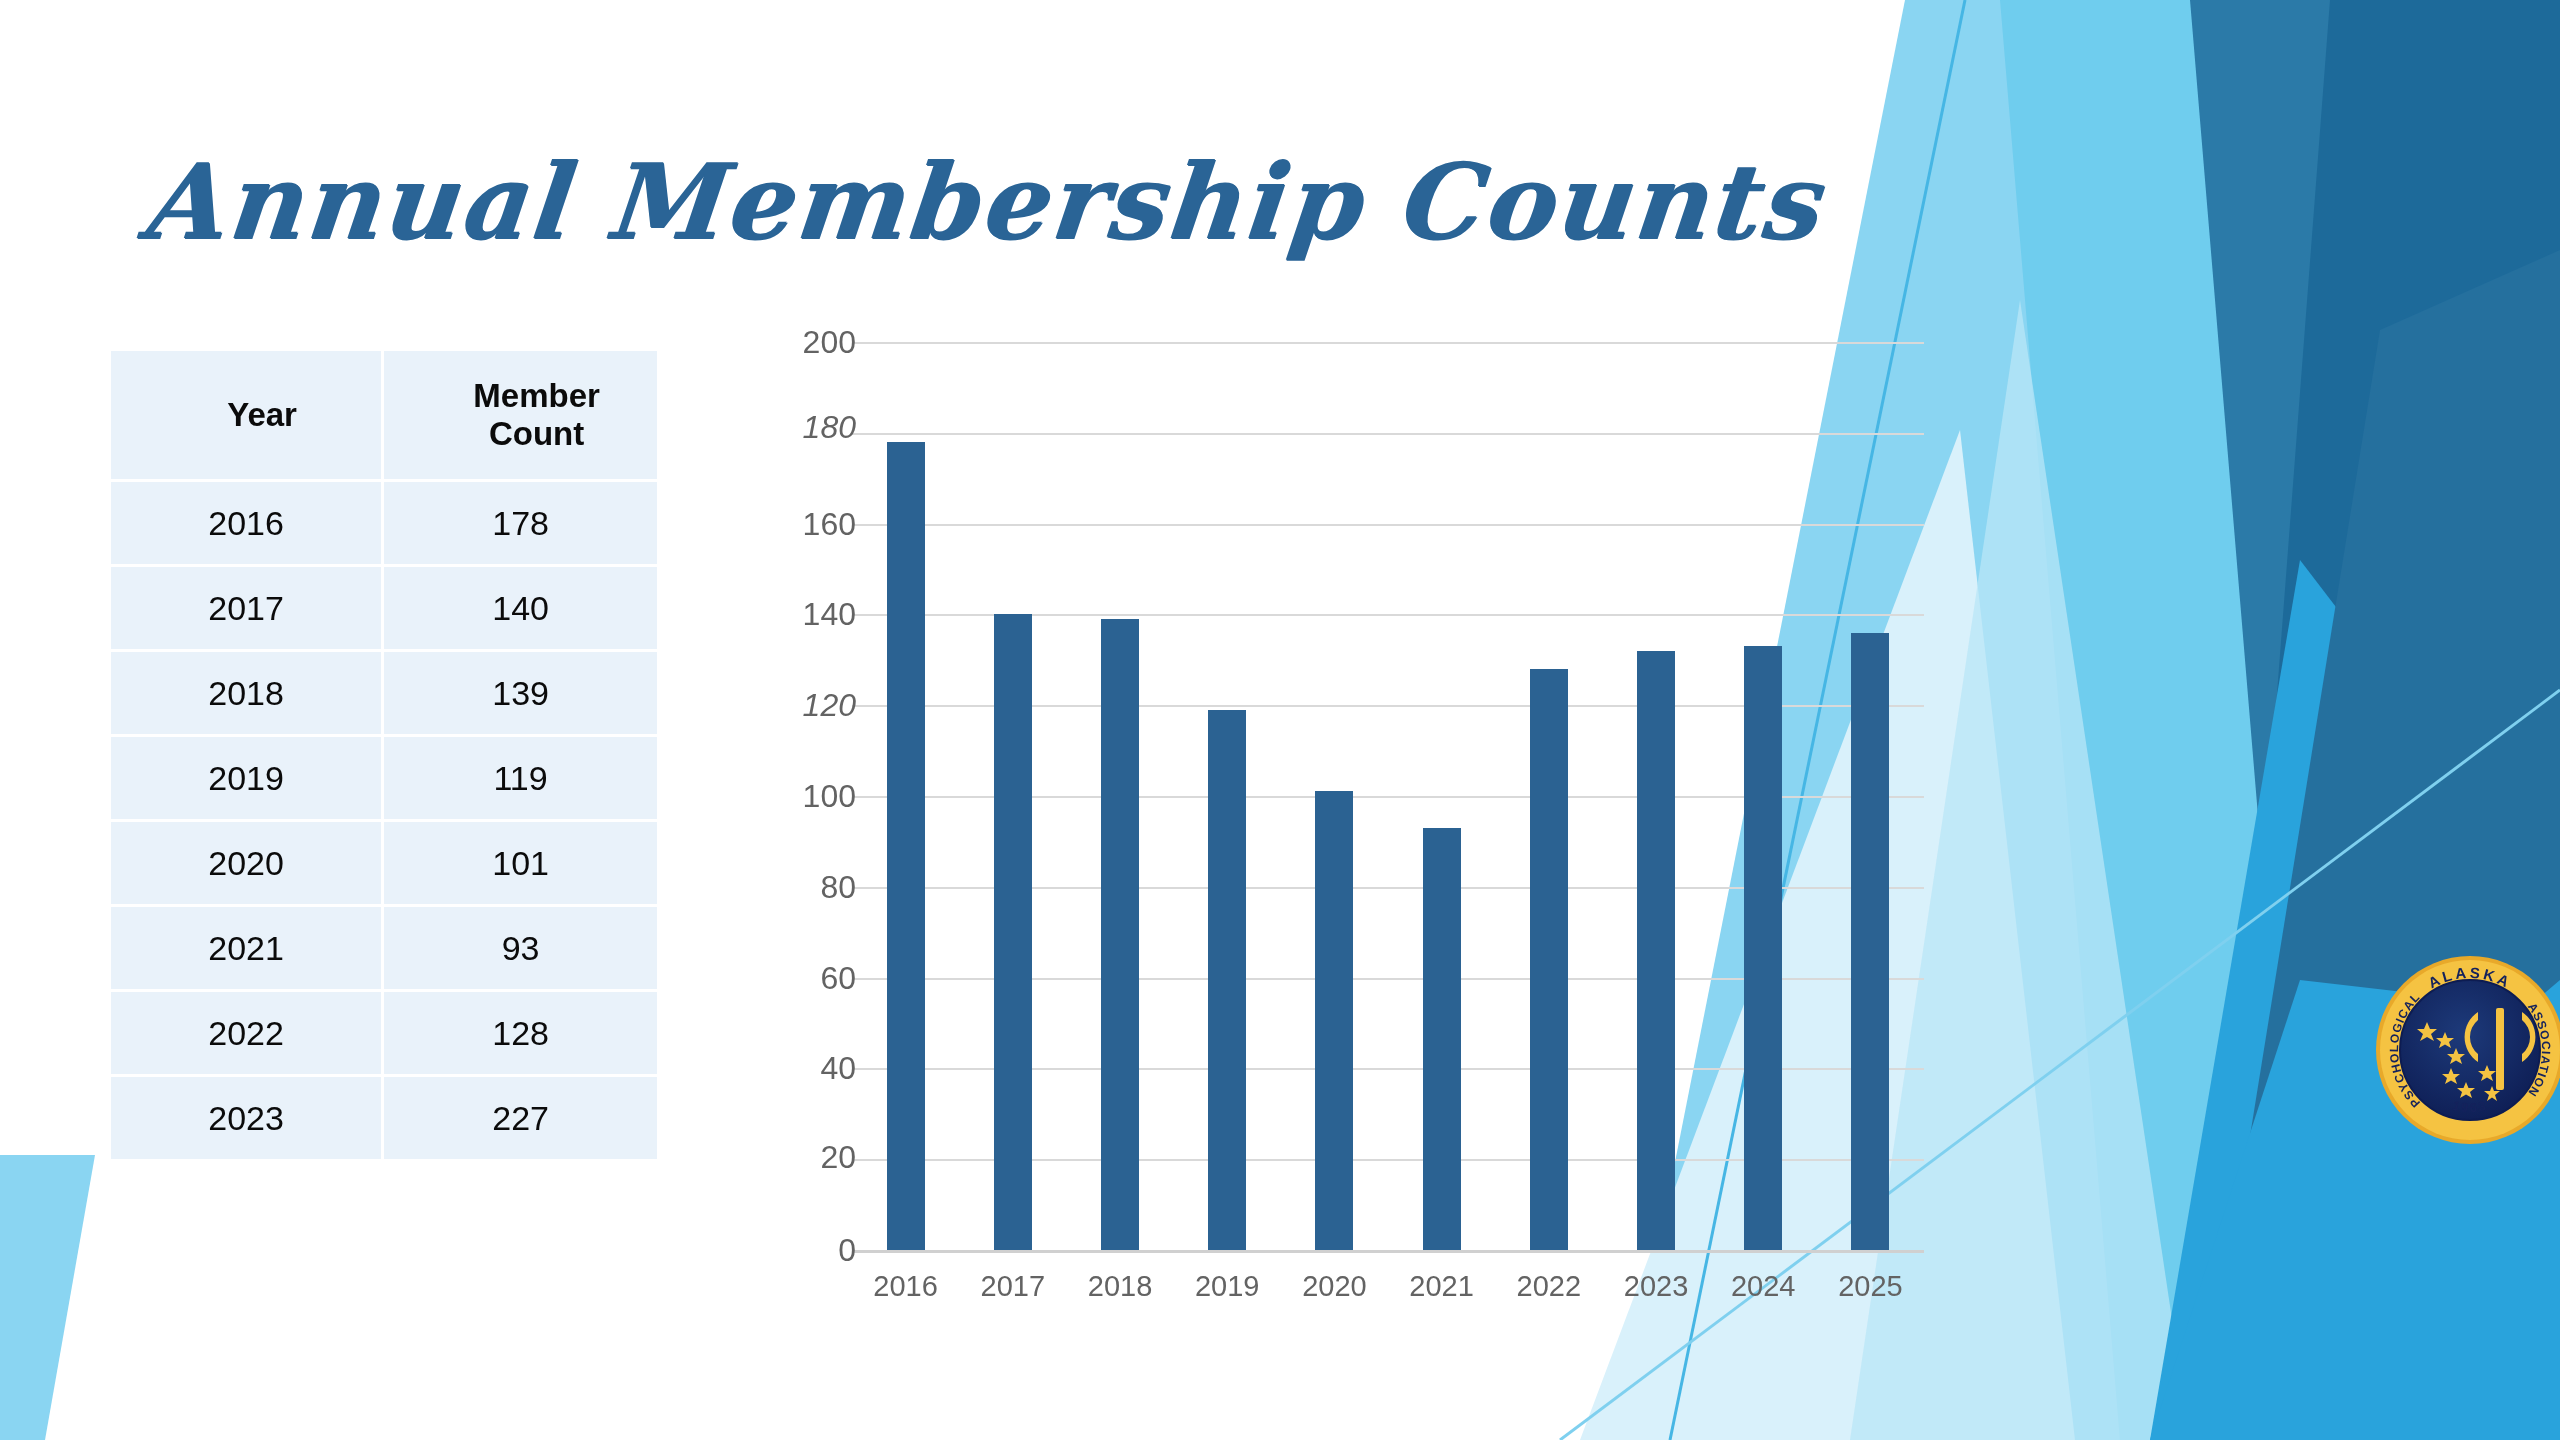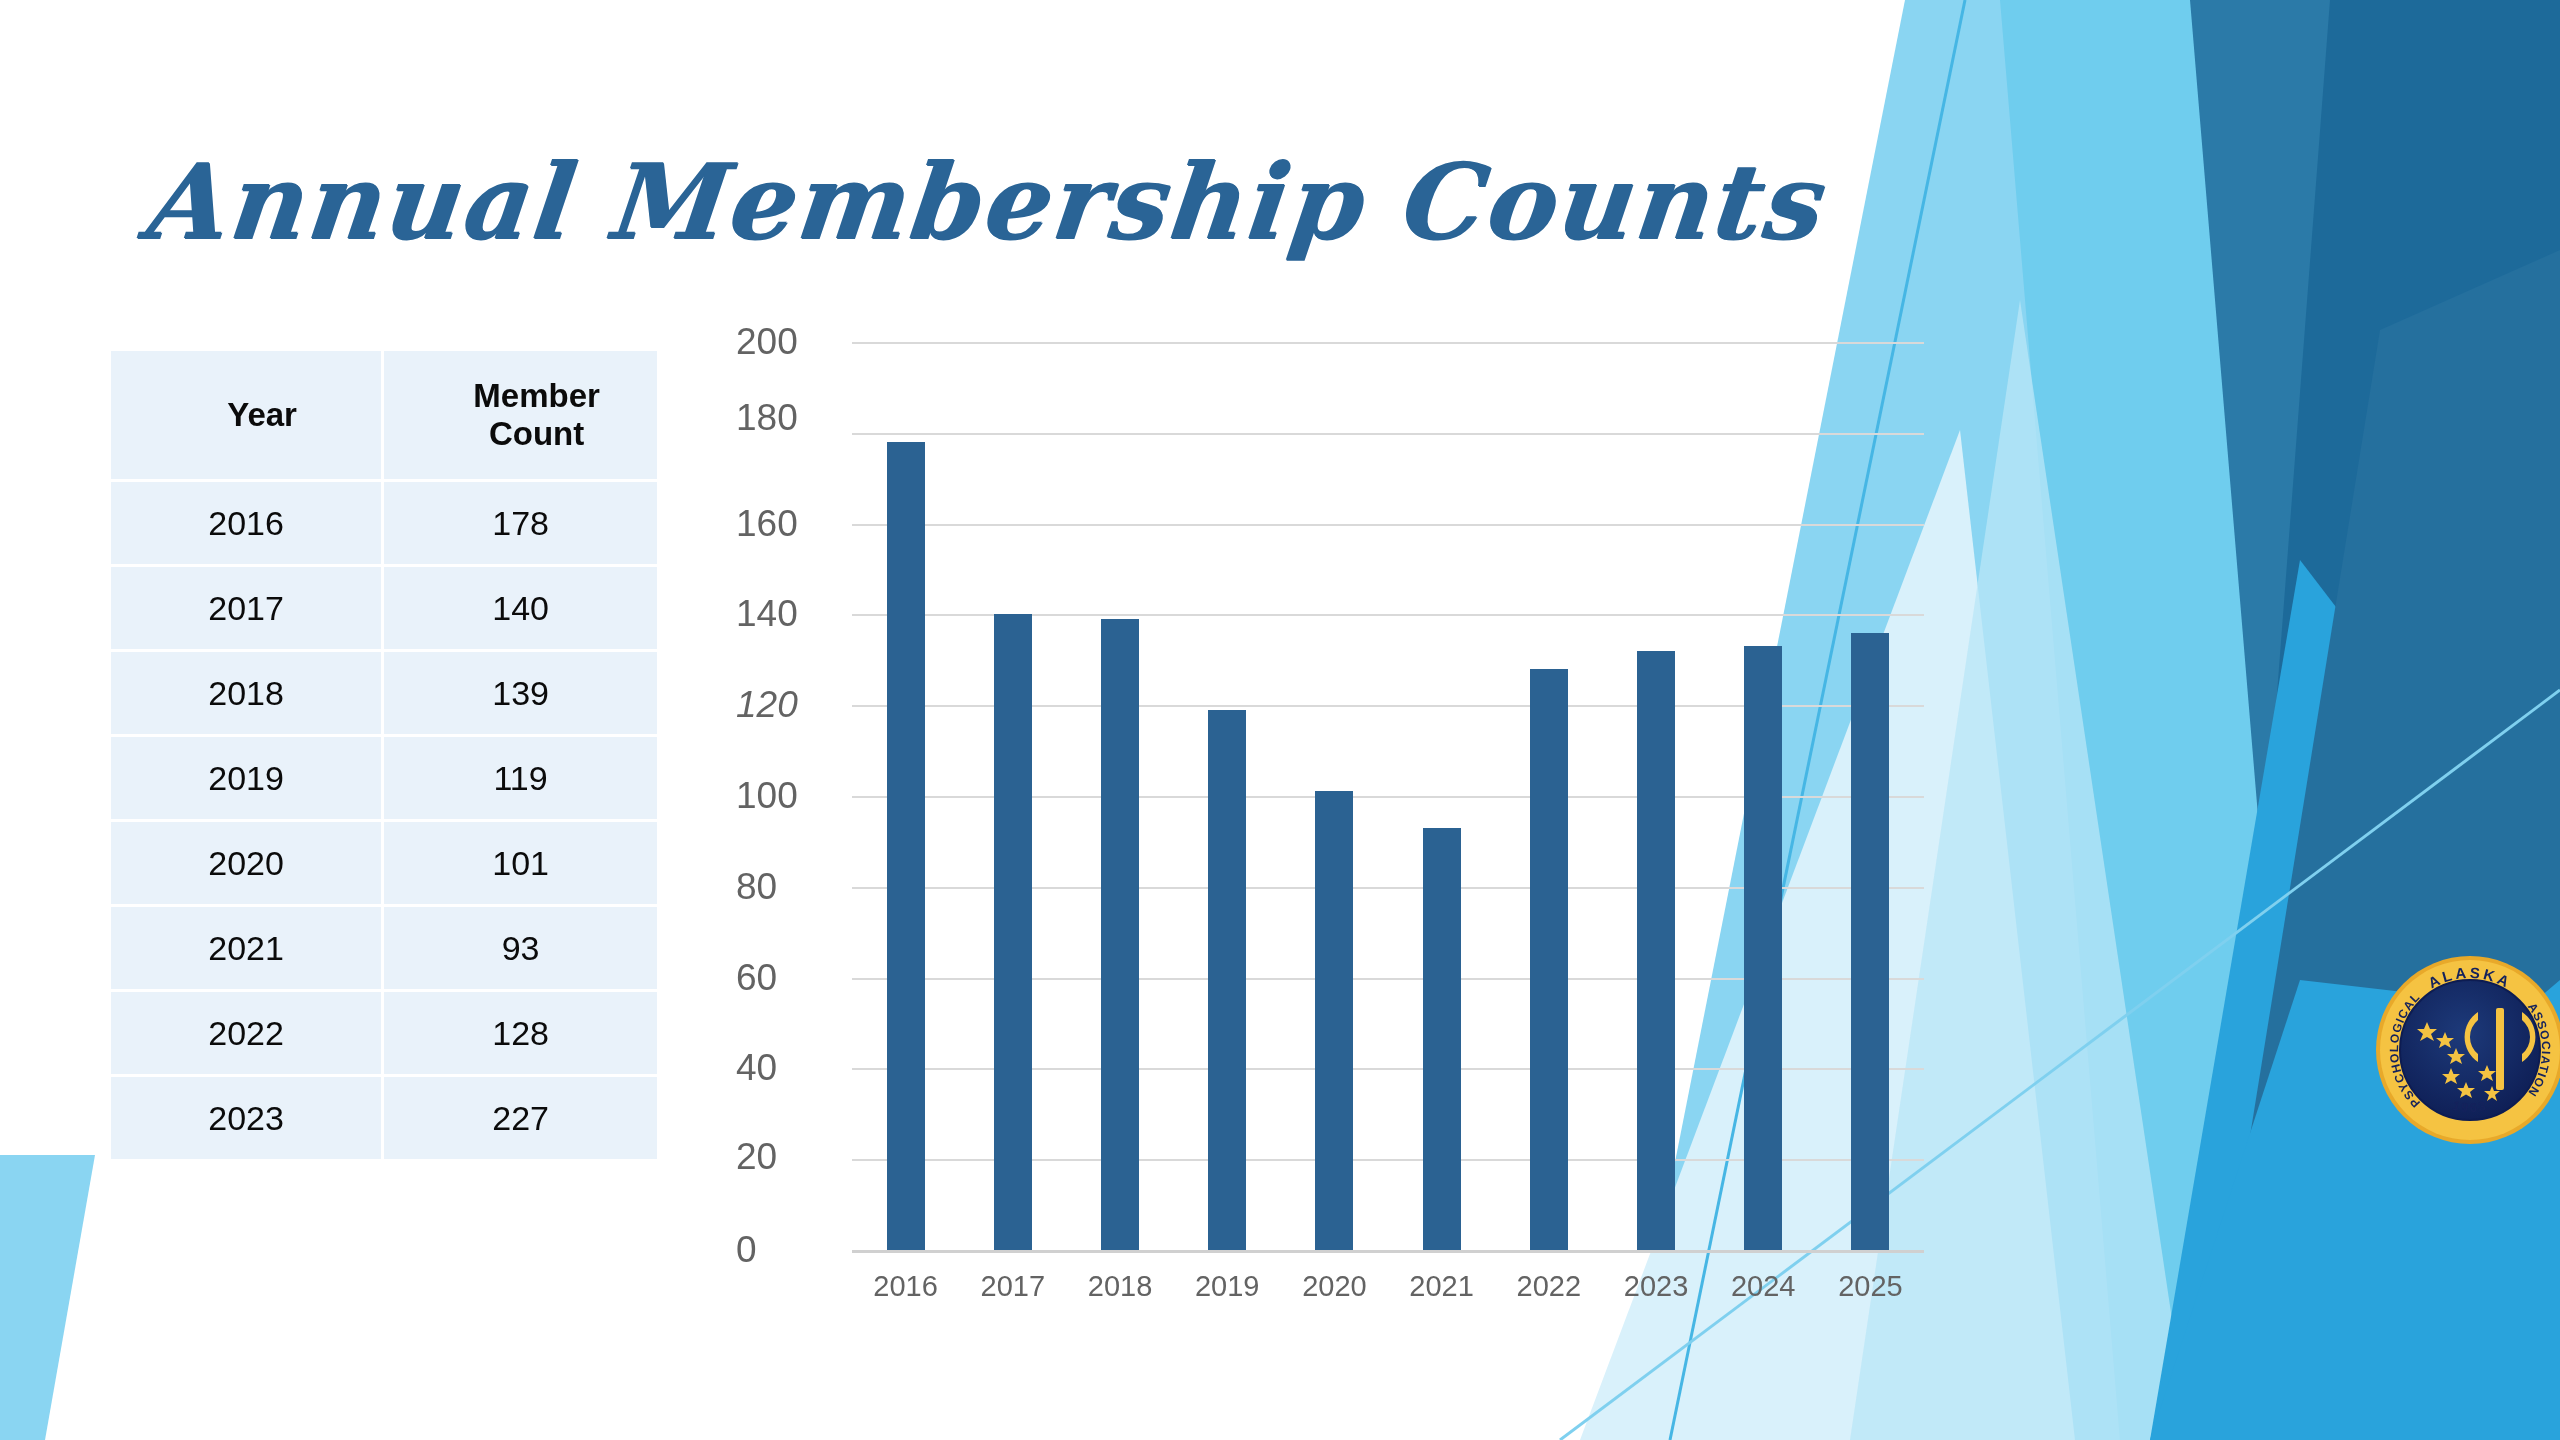--- a/index.html
+++ b/index.html
@@ -64,22 +64,22 @@
     left:92px; top:12px;
     width:1072px; height:908px;
   }
   .gridline {
     position:absolute; left:0; width:100%;
     height:2px; background:#d9d9d9;
   }
   .gridline.axis-zero { background:#d0d0d0; height:3px; }
   .ytick {
     position:absolute; right:1084px;
-    width:120px; text-align:left;
-    font-size:37px; color:#636363;
+    width:120px; text-align:right;
+    font-size:32px; color:#636363;
     transform:translateY(-50%);
     white-space:nowrap;
   }
   #bars {
     position:absolute; left:0; bottom:0;
     width:100%; height:908px;
     display:flex; align-items:flex-end;
   }
   .bar-slot {
     flex:1 1 0; height:100%;
@@ -228,21 +228,21 @@
     <div id="yticklabels">
         <div class="ytick" style="top: 920px;">0</div>
         <div class="ytick" style="top: 827px;">20</div>
         <div class="ytick" style="top: 738.4px;">40</div>
         <div class="ytick" style="top: 647.6px;">60</div>
         <div class="ytick" style="top: 556.8px;">80</div>
         <div class="ytick" style="top: 466px;">100</div>
         <div class="ytick" style="top: 375.2px; font-style: italic;">120</div>
         <div class="ytick" style="top: 284.4px;">140</div>
         <div class="ytick" style="top: 193.6px;">160</div>
-        <div class="ytick" style="top: 88px;">180</div>
+        <div class="ytick" style="top: 97px; font-style: italic;">180</div>
         <div class="ytick" style="top: 12px;">200</div>
       </div>
     <div id="xticks">
         <div class="xtick">2016</div>
         <div class="xtick">2017</div>
         <div class="xtick">2018</div>
         <div class="xtick">2019</div>
         <div class="xtick">2020</div>
         <div class="xtick">2021</div>
         <div class="xtick">2022</div>

